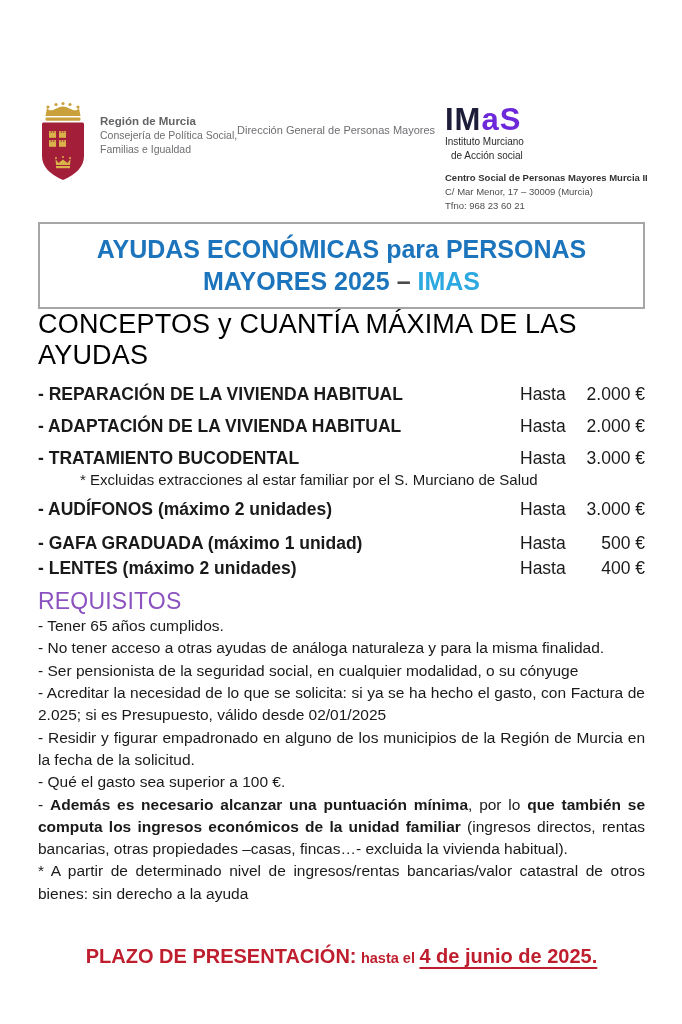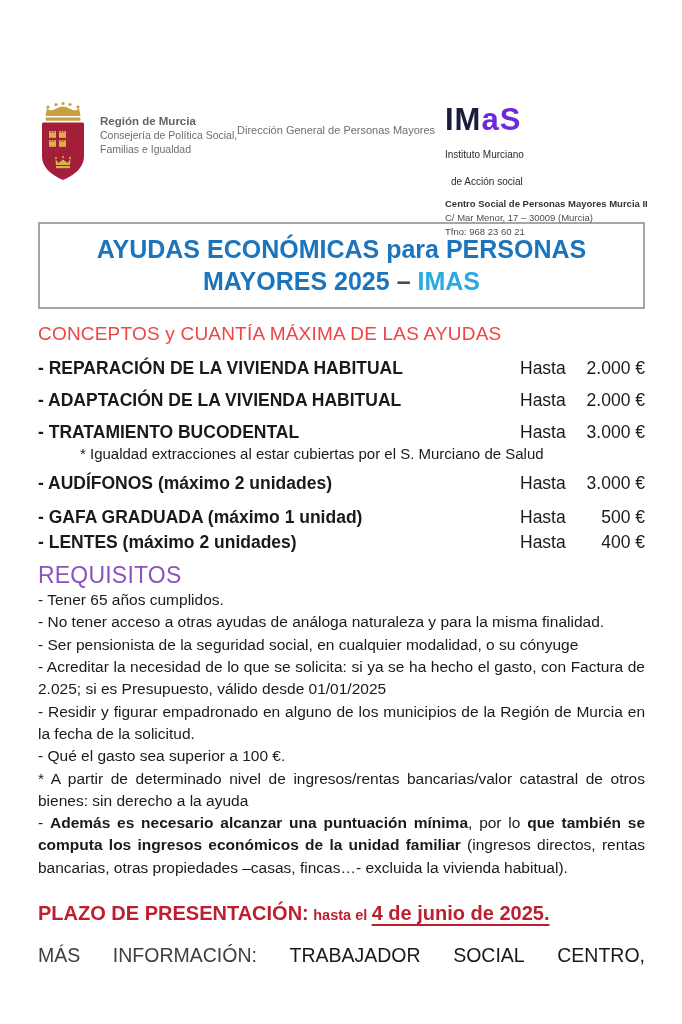--- a/index.html
+++ b/index.html
@@ -20,21 +20,21 @@
   .region-block { position: absolute; left: 38px; top: 101px; display: flex; gap: 12px; }
   .region-shield { flex: 0 0 auto; }
   .region-text { margin-top: 13px; color: #6d6e71; line-height: 1.3; }
   .region-name { font-size: 11.5px; font-weight: bold; color: #636466; }
   .region-dept { font-size: 10.5px; }
   .dg-text { position: absolute; left: 237px; top: 124px; font-size: 11px; color: #6d6e71; }
   .imas-block { position: absolute; left: 445px; top: 104px; }
   .imas-wordmark { font-size: 31px; font-weight: bold; letter-spacing: 1px; line-height: 1; }
   .imas-dark { color: #1d1d3a; text-align: center; }
   .imas-cyan { color: #6d28d9; }
-  .imas-sub { font-size: 10px; color: #2b2b2b; line-height: 1.25; margin-top: 14px; }
+  .imas-sub { font-size: 10px; color: #2b2b2b; line-height: 1.25; margin-top: 1px; }
   .imas-sub-2 { margin-left: 6px; }
   .centro-block { margin-top: 9px; color: #4d4d4d; font-size: 9.5px; line-height: 1.45; }
   .centro-name { font-weight: bold; color: #333; }
 
   
   .content { padding: 0 37px 0 38px; }
 
   .title-box {
     border: 2px solid #a6a6a6;
     text-align: center;
@@ -42,23 +42,22 @@
     font-size: 25px;
     font-weight: bold;
     line-height: 1.28;
     color: #1c75bc;
     margin-top: 6px;
   }
   .title-dash { color: #4a4a4a; }
   .title-accent { color: #2ba9e0; }
 
   .section-heading-green {
-    margin-top: 14px;
-    font-size: 19px;
-    color: #ef4444;
+    font-size: 27px;
+    color: #000000;
     letter-spacing: 0.2px;
   }
 
   .crow {
     display: flex;
     justify-content: space-between;
     align-items: baseline;
   }
   .crow .clabel { font-size: 17.5px; font-weight: bold; }
   .crow .camount {
@@ -82,21 +81,21 @@
 
   .section-heading-purple {
     margin-top: 9px;
     font-size: 23px;
     color: #8c52bf;
     letter-spacing: 0.2px;
   }
 
   .req { font-size: 15.5px; line-height: 1.44; text-align: justify; }
 
-  .plazo { margin-top: 23px; white-space: nowrap; }
+  .plazo { margin-top: 40px; white-space: nowrap; text-align: center; }
   .plazo-label { font-size: 20px; font-weight: bold; color: #be1e2d; }
   .plazo-middle { font-size: 14.5px; font-weight: bold; color: #be1e2d; }
   .plazo-date {
     font-size: 20px; font-weight: bold; color: #be1e2d;
     text-decoration: underline;
     text-decoration-thickness: 2px;
     text-underline-offset: 4px;
   }
 
   .masinfo-line1 {
@@ -218,21 +217,21 @@
       </span>
     </div>
 
     <div class="crow mt11">
       <span class="clabel">- TRATAMIENTO BUCODENTAL</span>
       <span class="camount">
         <span>Hasta</span>
         <span>3.000 €</span>
       </span>
     </div>
-    <div class="cnote">* Igualdad extracciones al estar cubiertas por el S. Murciano de Salud</div>
+    <div class="cnote">* Excluidas extracciones al estar familiar por el S. Murciano de Salud</div>
 
     <div class="crow mt11">
       <span class="clabel">- AUDÍFONOS (máximo 2 unidades)</span>
       <span class="camount">
         <span>Hasta</span>
         <span>3.000 €</span>
       </span>
     </div>
 
     <div class="crow mt13">
@@ -250,25 +249,25 @@
         <span>400 €</span>
       </span>
     </div>
 
 
     <div class="section-heading-purple">REQUISITOS</div>
 
     <div class="req">- Tener 65 años cumplidos.</div>
     <div class="req">- No tener acceso a otras ayudas de análoga naturaleza y para la misma finalidad.</div>
     <div class="req">- Ser pensionista de la seguridad social, en cualquier modalidad, o su cónyuge</div>
-    <div class="req">- Acreditar la necesidad de lo que se solicita: si ya se ha hecho el gasto, con Factura de 2.025; si es Presupuesto, válido desde 01/01/2025</div>
+    <div class="req">- Acreditar la necesidad de lo que se solicita: si ya se ha hecho el gasto, con Factura de 2.025; si es Presupuesto, válido desde 02/01/2025</div>
     <div class="req">- Residir y figurar empadronado en alguno de los municipios de la Región de Murcia en la fecha de la solicitud.</div>
     <div class="req">- Qué el gasto sea superior a 100 €.</div>
+    <div class="req"><span>- </span><b>Además es necesario alcanzar una puntuación mínima</b><span>, por lo </span><b>que también se computa los ingresos económicos de la unidad familiar</b><span> (ingresos directos, rentas bancarias, otras propiedades –casas, fincas…- excluida la vivienda habitual).</span></div>
     <div class="req">* A partir de determinado nivel de ingresos/rentas bancarias/valor catastral de otros bienes: sin derecho a la ayuda</div>
-    <div class="req"><span>- </span><b>Además es necesario alcanzar una puntuación mínima</b><span>, por lo </span><b>que también se computa los ingresos económicos de la unidad familiar</b><span> (ingresos directos, rentas bancarias, otras propiedades –casas, fincas…- excluida la vivienda habitual).</span></div>
 
     <div class="plazo">
       <span class="plazo-label">PLAZO DE PRESENTACIÓN:</span>
       <span class="plazo-middle">hasta el</span>
       <span class="plazo-date">4 de junio de 2025.</span>
     </div>
 
     <div class="masinfo-line1">
       <span class="masinfo-blue">MÁS</span>
       <span class="masinfo-blue">INFORMACIÓN:</span>

